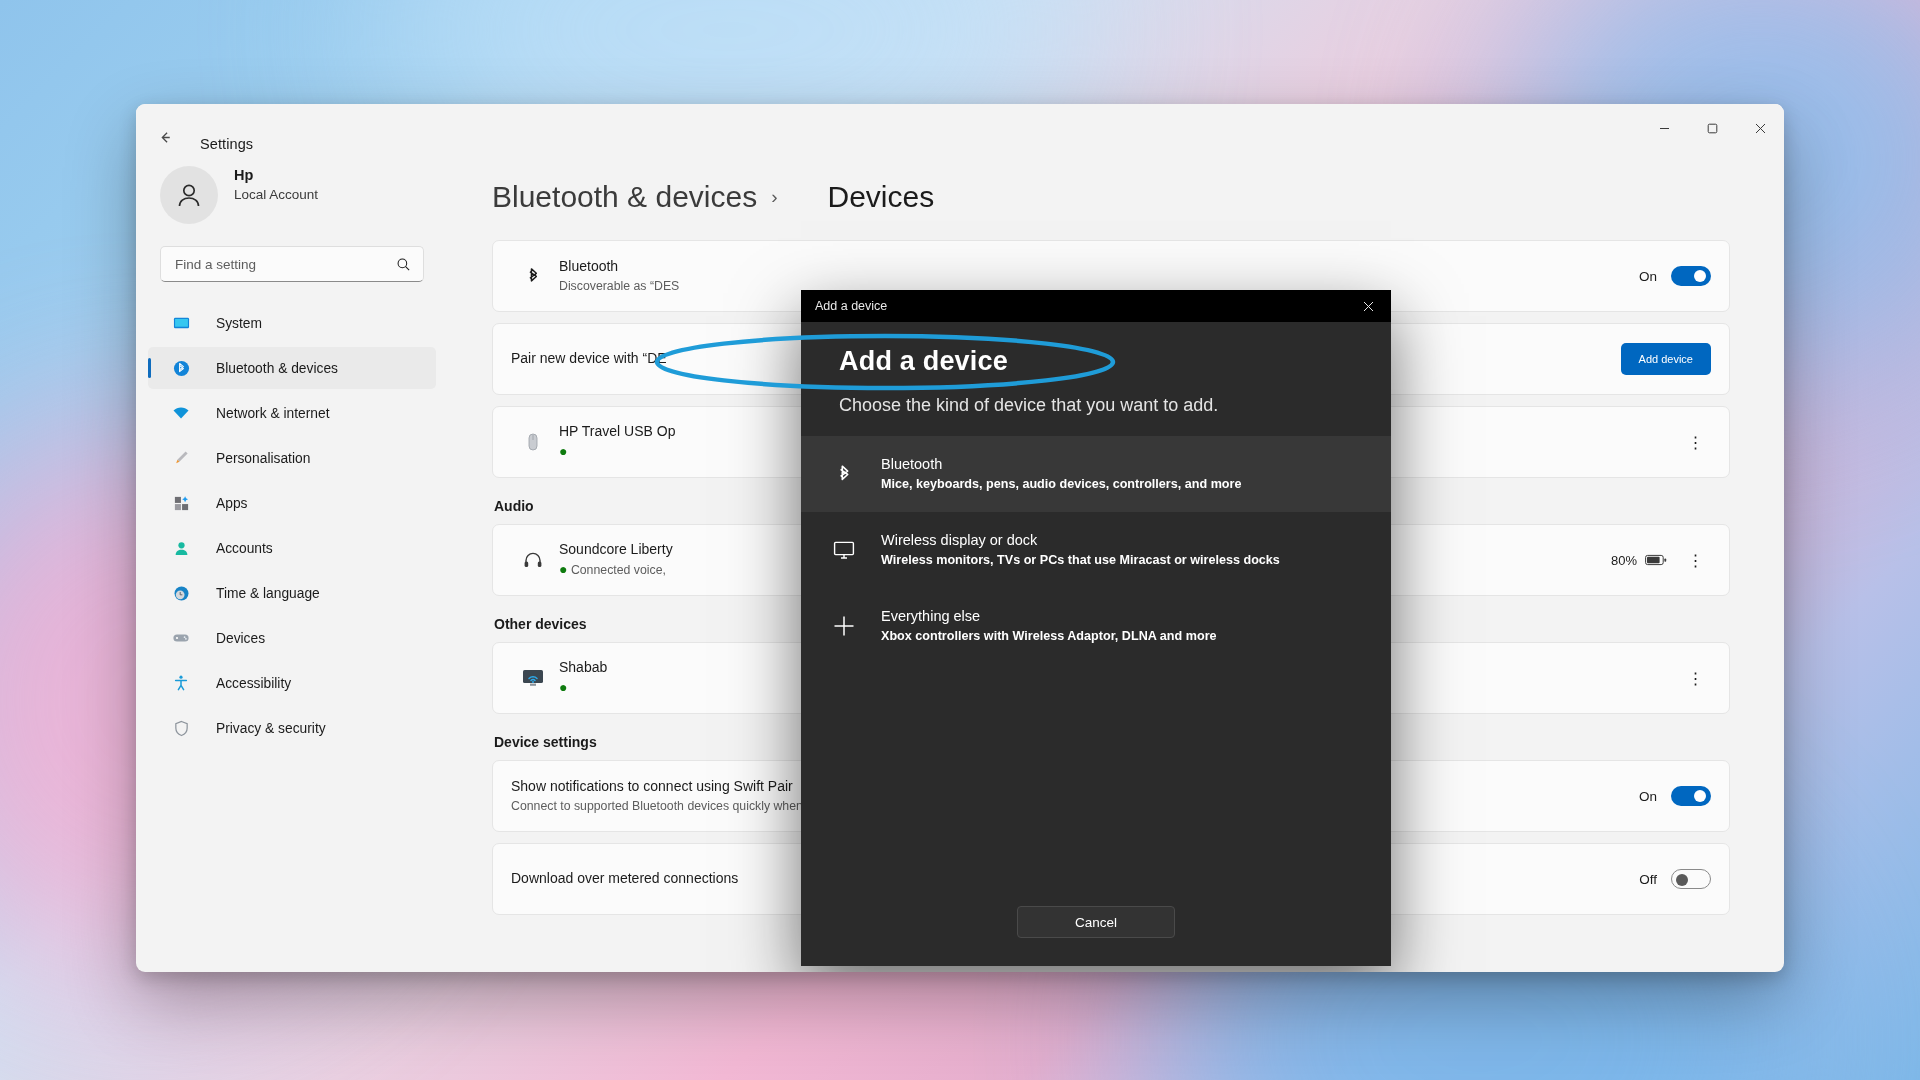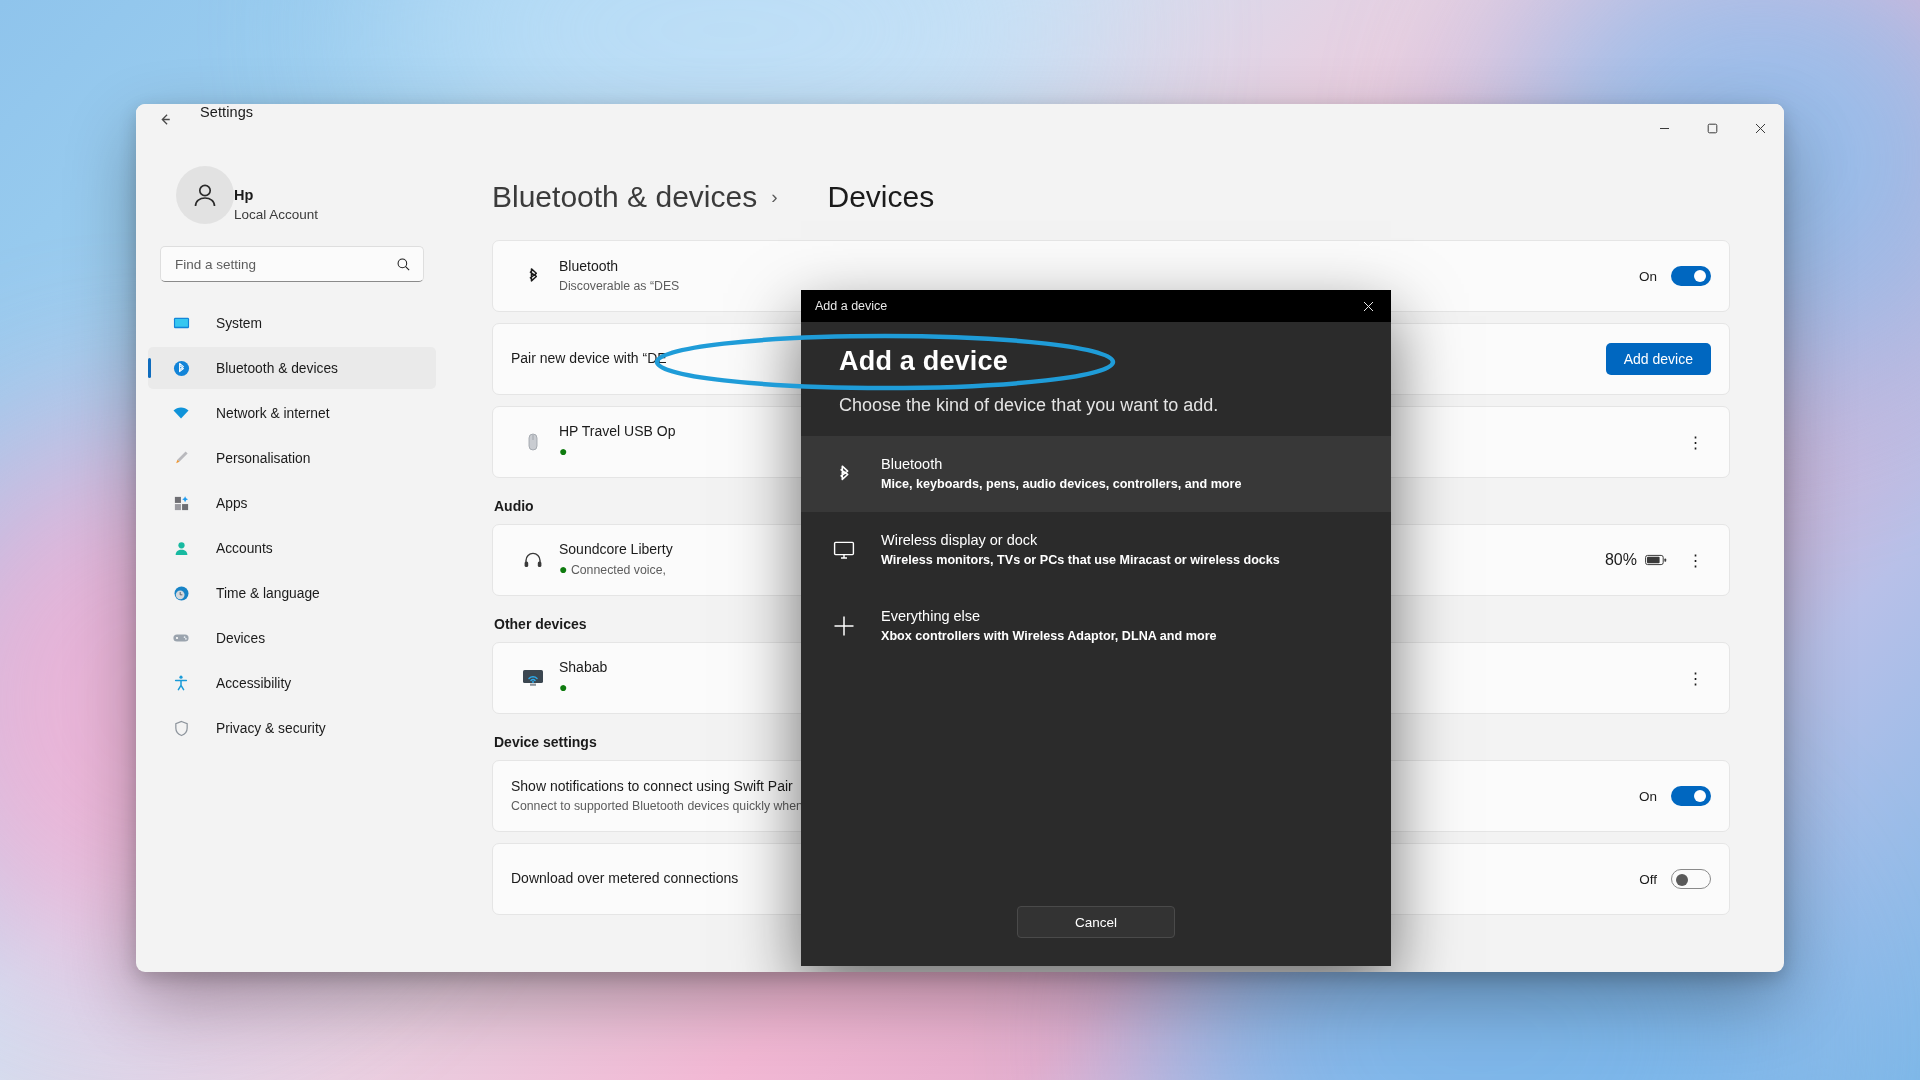--- a/index.html
+++ b/index.html
@@ -23,21 +23,21 @@
     left: 136px; top: 104px;
     width: 1648px; height: 868px;
     background: #f3f3f3;
     border-radius: 9px;
     box-shadow: 0 28px 70px rgba(0,0,0,.30), 0 6px 18px rgba(0,0,0,.18);
     overflow: hidden;
     display: flex; flex-direction: column;
   }
   .titlebar {
     height: 48px; flex: 0 0 48px;
-    display: flex; align-items: flex-start;
+    display: flex; align-items: flex-end;
     background: #f3f3f3;
     position: relative;
   }
   .back-btn {
     width: 34px; height: 30px; margin-left: 12px;
     display: flex; align-items: center; justify-content: center;
     border-radius: 5px; color: #4a4a4a; font-size: 16px;
   }
   .app-title {
     margin-left: 18px; font-size: 14.5px; color: #1a1a1a; letter-spacing: .1px;
@@ -52,22 +52,22 @@
 
   .window-body { flex: 1; display: flex; min-height: 0; }
 
   
   .sidebar {
     width: 320px; flex: 0 0 320px;
     padding: 0 16px 0 0;
     display: flex; flex-direction: column;
   }
   .account {
-    display: flex; align-items: flex-end; 
-    padding: 14px 0 22px 40px;
+    display: flex; align-items: flex-start; gap: 16px;
+    padding: 14px 0 22px 24px;
   }
   .avatar {
     width: 58px; height: 58px; border-radius: 50%;
     background: #e2e2e2;
     display: flex; align-items: center; justify-content: center;
     color: #2b2b2b;
   }
   .acct-name { font-size: 14.5px; font-weight: bold; color: #1b1b1b; line-height: 1.35; }
   .acct-sub { font-size: 13.5px; color: #3b3b3b; line-height: 1.35; }
 
@@ -140,34 +140,34 @@
   }
   .toggle.off { background: #fbfbfb; border: 1px solid #8a8a8a; }
   .toggle .knob {
     position: absolute; top: 4px; right: 5px;
     width: 12px; height: 12px; border-radius: 50%; background: #fff;
   }
   .toggle.off .knob { left: 4px; right: auto; background: #5a5a5a; }
 
   .btn-primary {
     background: #0067c0; color: #fff; border: 0;
-    font-family: inherit; font-size: 14px;
+    font-family: inherit; font-size: 11px;
     padding: 0 18px; height: 32px; border-radius: 5px;
   }
   .kebab {
     width: 30px; height: 30px; border-radius: 5px;
     display: flex; align-items: center; justify-content: center;
     color: #1b1b1b; font-size: 16px; letter-spacing: 1px;
   }
   .section-head {
     font-size: 14px; font-weight: bold; color: #1b1b1b;
     margin: 20px 0 10px 2px;
   }
   .batt { display: flex; align-items: center; gap: 8px; }
-  .pct { font-size: 16px; color: #1b1b1b; }
+  .pct { font-size: 13px; color: #1b1b1b; }
   .dialog {
     position: absolute;
     left: 665px; top: 186px;
     width: 590px; height: 676px;
     background: #2b2b2b;
     box-shadow: 0 26px 64px rgba(0,0,0,.55);
     display: flex; flex-direction: column;
     color: #fff;
   }
   .dlg-titlebar {

